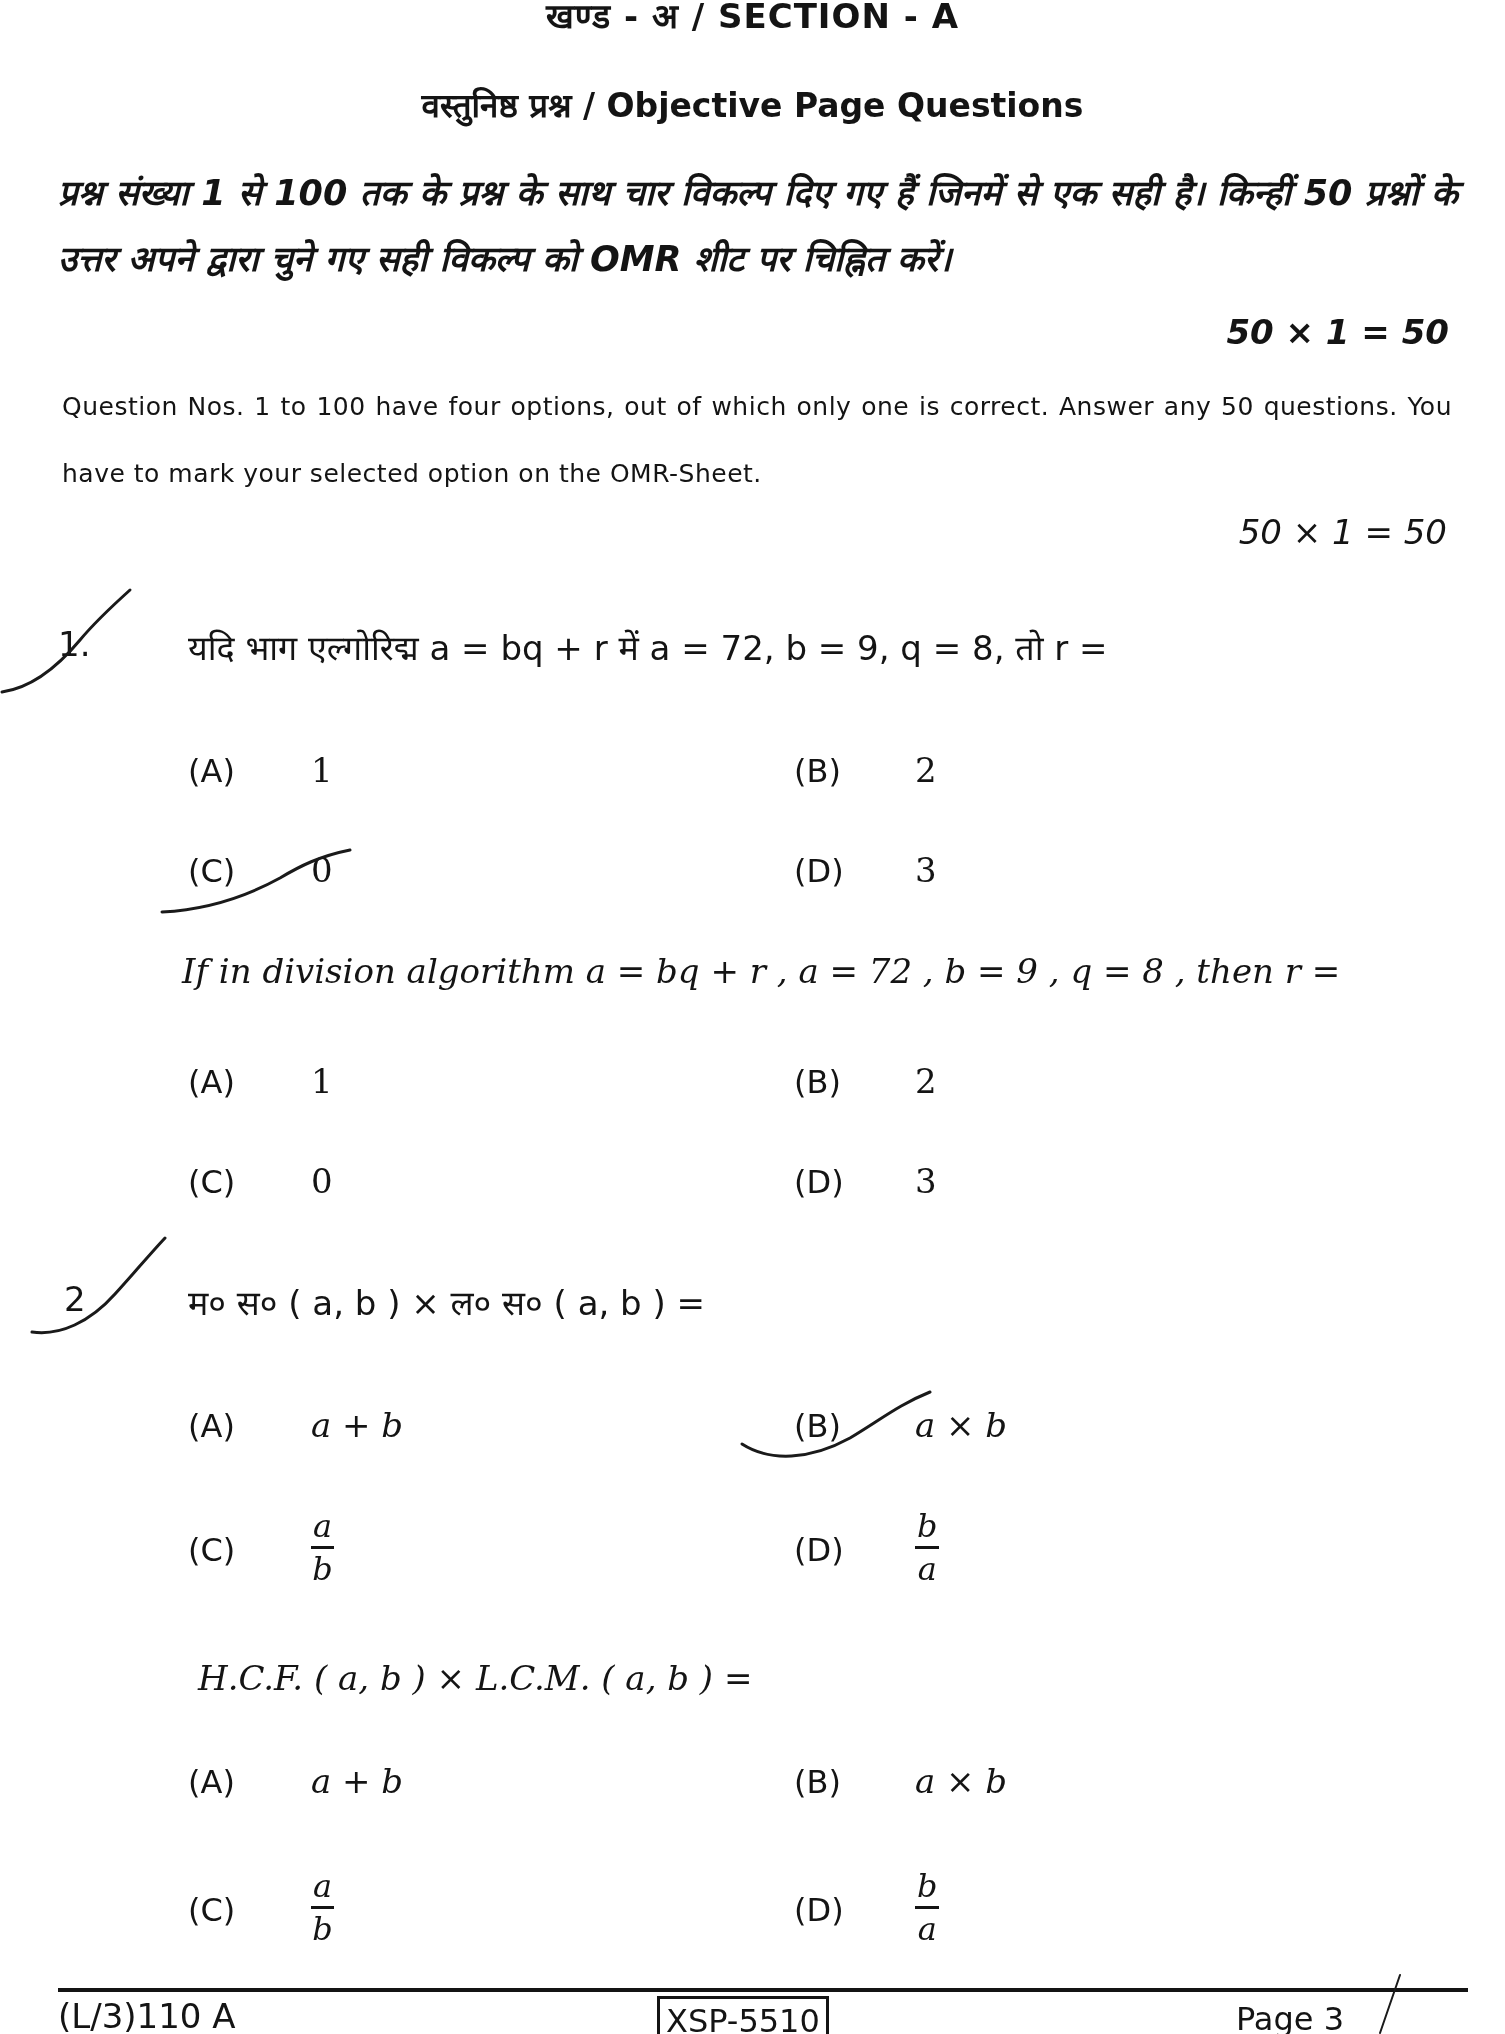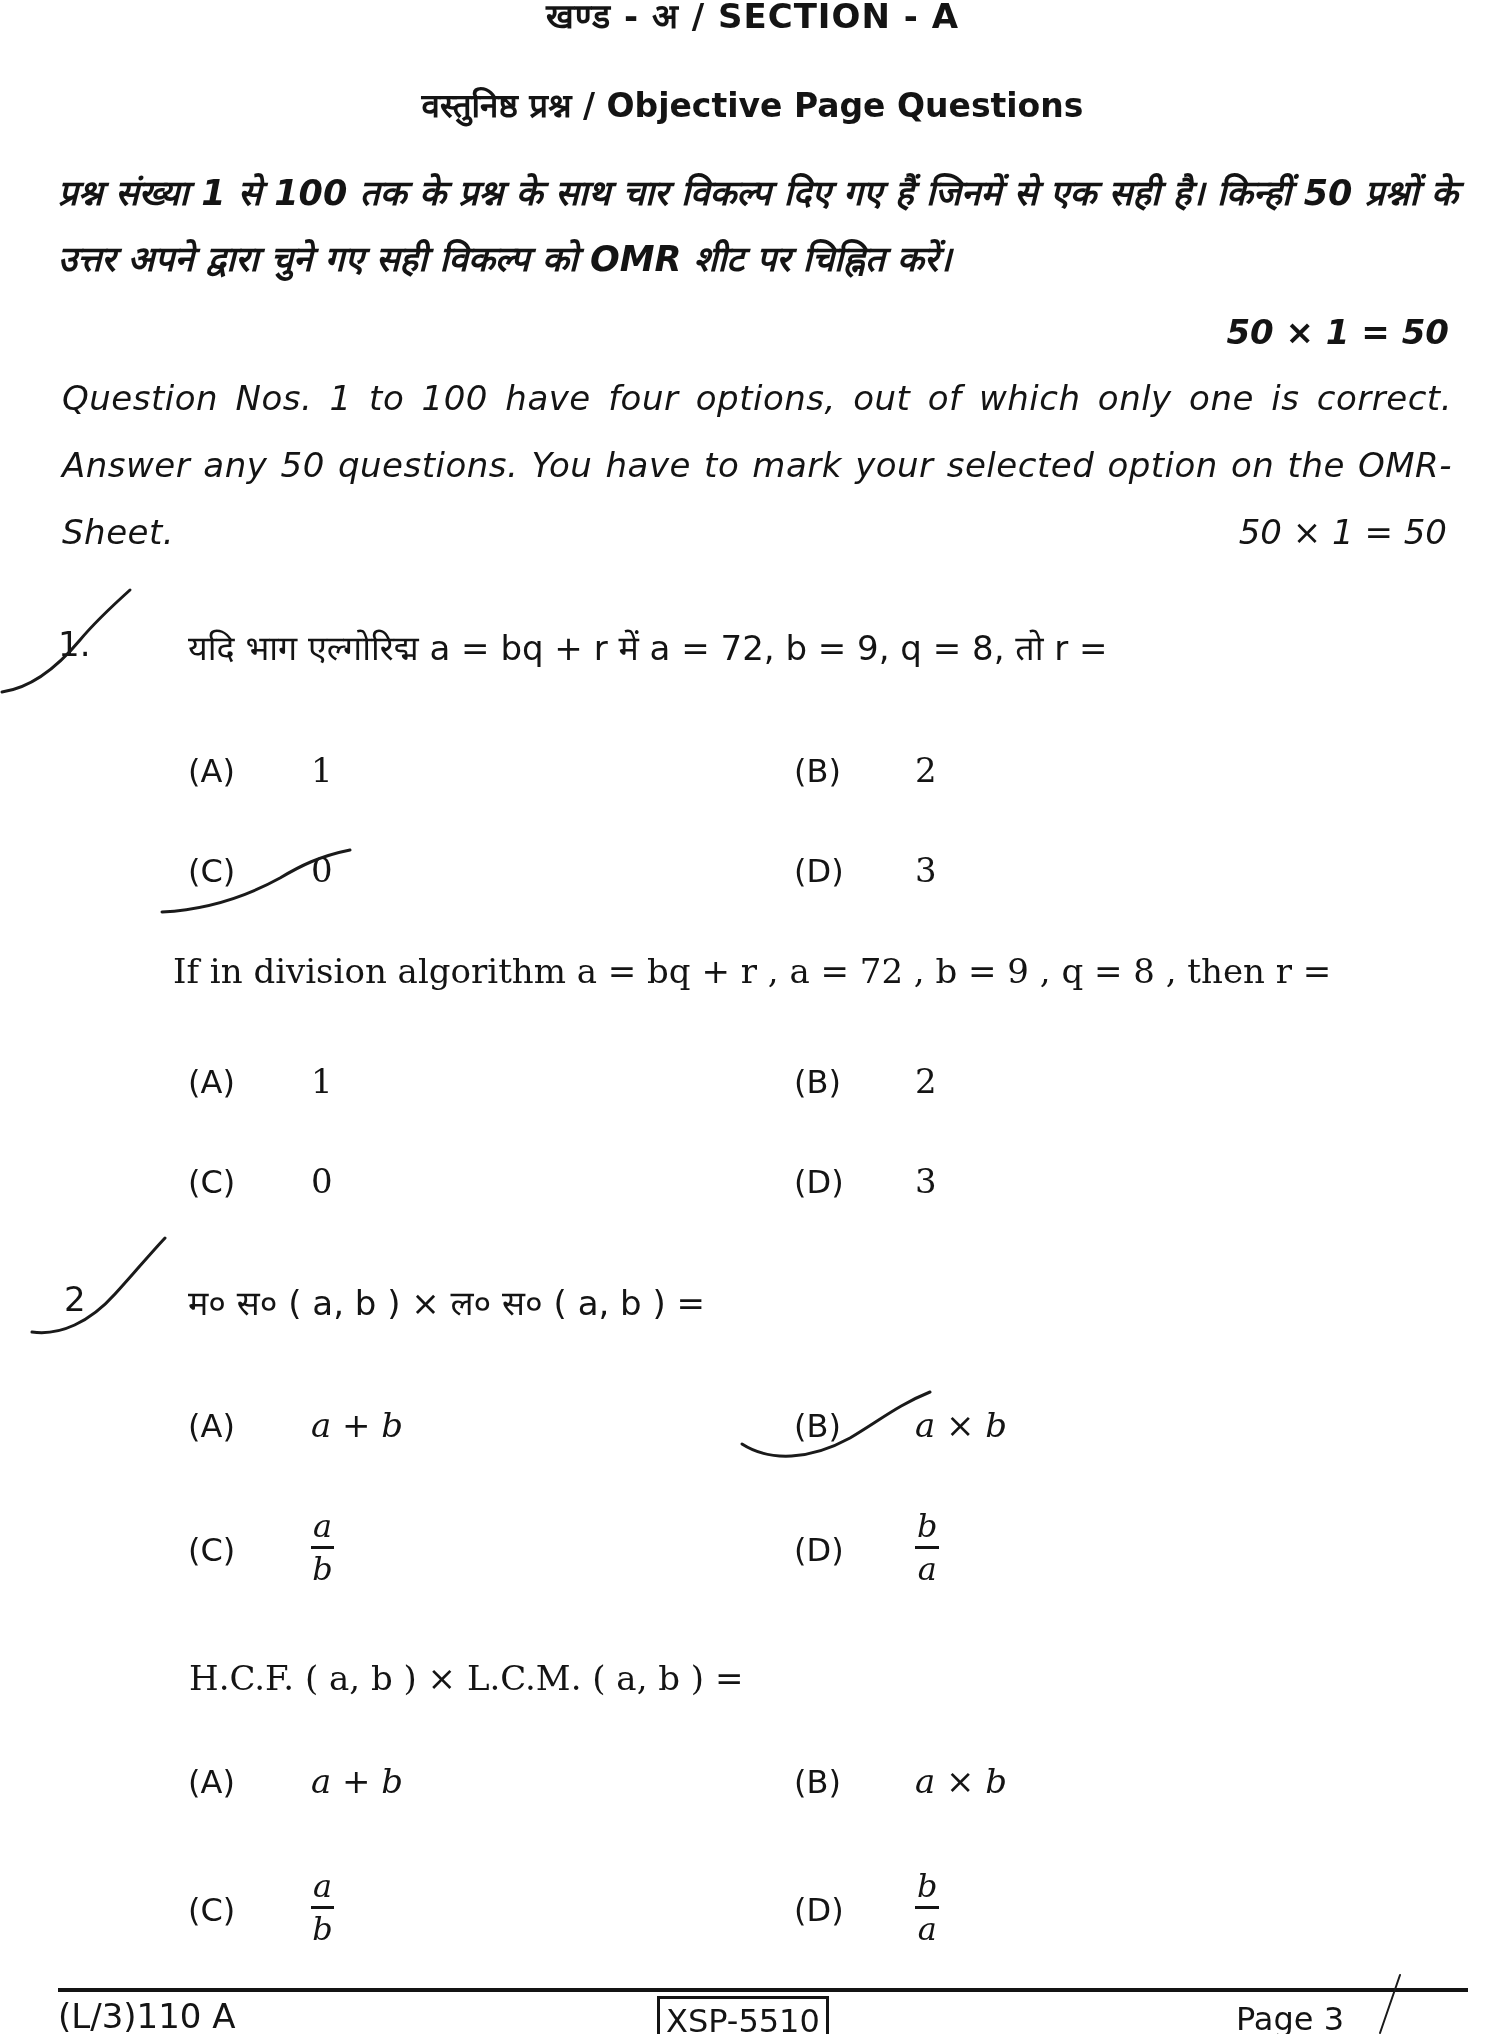--- a/index.html
+++ b/index.html
@@ -20,38 +20,39 @@
   .hindi-instr {
     left: 58px; width: 1400px; top: 160px;
     font-family: "DejaVu Sans", sans-serif; font-weight: bold; font-style: italic;
     font-size: 35px; line-height: 66px; white-space: normal; text-align: justify;
   }
   .marks1 {
     right: 56px; top: 312px;
     font-family: "DejaVu Sans", sans-serif; font-weight: bold; font-style: italic; font-size: 34px;
   }
   .eng-instr {
-    left: 62px; width: 1390px; top: 365px;
-    font-family: "DejaVu Sans", sans-serif; font-style: italic; font-size: 34px;
+    left: 62px; width: 1390px; top: 373px;
+    font-family: "DejaVu Sans", sans-serif; font-size: 25px;
     line-height: 67px; white-space: normal; text-align: justify; letter-spacing: 0.5px;
   }
   .marks2 {
     right: 58px; top: 512px;
     font-family: "DejaVu Sans", sans-serif; font-style: italic; font-size: 34px;
   }
   .qnum {
     font-family: "DejaVu Sans", sans-serif; font-size: 34px; left: 58px;
   }
   .qtext {
     left: 188px; font-size: 34px;
     font-family: "DejaVu Sans", sans-serif;
   }
   .qtext-en {
-    left: 173px; font-size: 34px;
+    left: 182px; font-size: 34px;
     font-family: "DejaVu Serif", serif;
+    font-style: italic;
   }
   .opt-label {
     font-family: "DejaVu Sans", sans-serif; font-size: 32px;
   }
   .opt-val {
     font-family: "DejaVu Serif", serif; font-size: 34px;
   }
   .math { font-style: italic; font-family: "DejaVu Serif", serif; }
   .frac {
     display: inline-flex; flex-direction: column; align-items: center;

